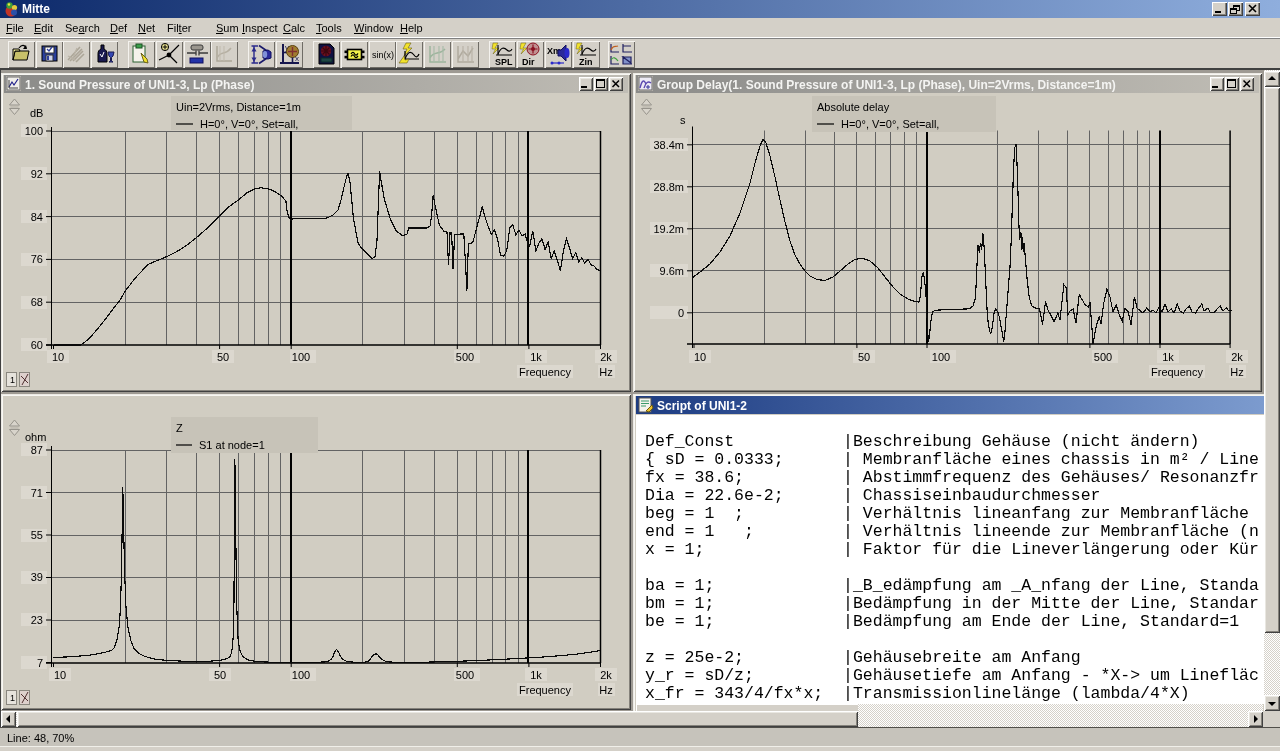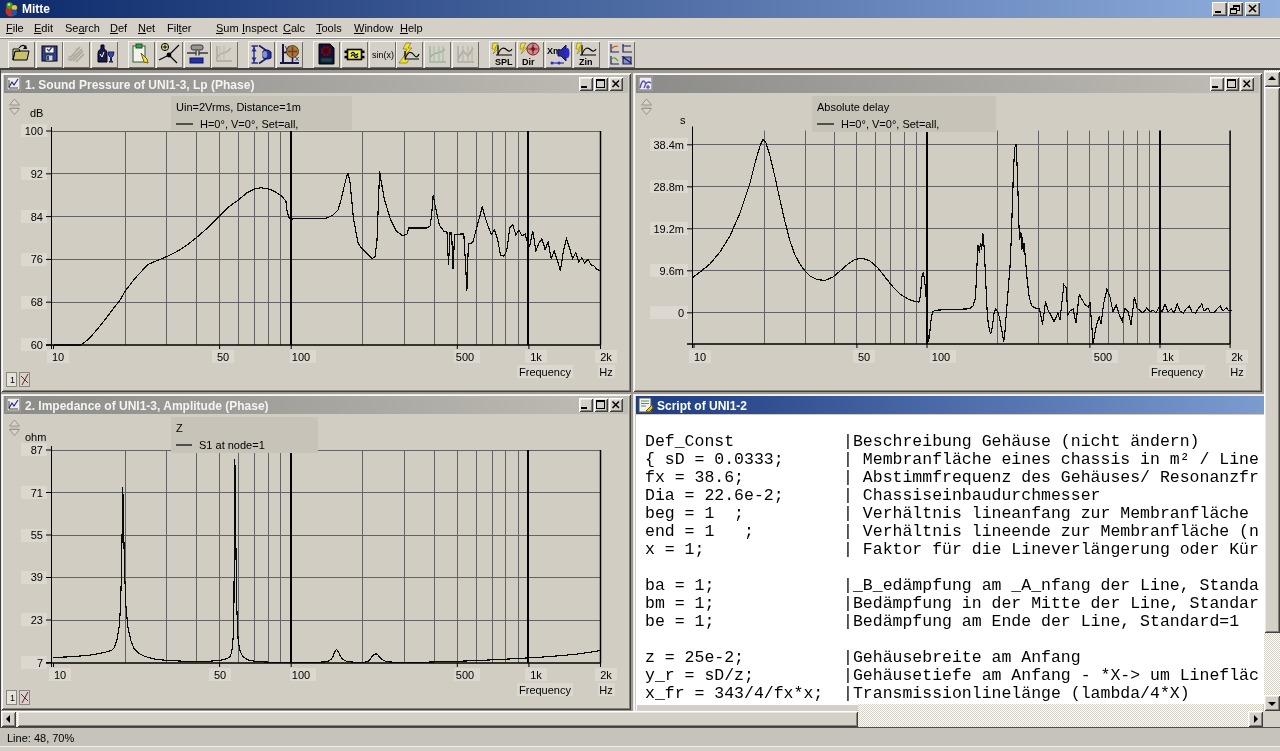--- a/index.html
+++ b/index.html
@@ -351,20 +351,21 @@
     </svg>
   </div>
 <div class="win" style="left:633px;top:73px;width:629px;height:319px">
     <div class="wtitle">
       <svg class="abs" style="left:2px;top:1px" width="16" height="16">
         <rect x="0" y="0" width="15" height="15" fill="#c8c5bd"></rect>
         <rect x="1" y="1" width="13" height="13" fill="#eceaf4" stroke="#6a6a6a" stroke-width="1"></rect>
         <path d="M2 12 C4 4 6 3 8 8 M6 12 C8 6 10 5 13 7" stroke="#5a4ab0" stroke-width="1.4" fill="none"></path>
         <path d="M8 11 l4 0 M10 9 l0 4" stroke="#30309a"></path>
       </svg>
+      <span class="txt">Group Delay(1. Sound Pressure of UNI1-3, Lp (Phase), Uin=2Vrms, Distance=1m)</span>
       <div class="cbtn" style="left:604px">
         <svg class="abs" style="left:2px;top:2px" width="10" height="10">
           <path d="M1.5 1.5 L8 8 M8 1.5 L1.5 8" stroke="#000" stroke-width="1.5"></path>
         </svg>
       </div>
       <div class="cbtn" style="left:588.5px">
         <div class="abs" style="left:2px;top:2px;width:9px;height:9px;border:1px solid #000;border-top-width:2px"></div>
       </div>
       <div class="cbtn" style="left:574.0px">
         <div class="abs" style="left:2px;top:9px;width:6px;height:2px;background:#000"></div>
@@ -443,40 +444,20 @@
         <polyline points="56.0,184.0 64.0,178.0 74.0,170.0 84.0,158.0 94.0,142.0 104.0,119.0 109.0,104.0 114.0,89.0 119.0,69.0 124.0,52.0 127.0,45.0 130.0,49.0 134.0,62.0 139.0,83.0 144.0,106.0 149.0,128.0 154.0,147.0 159.0,161.0 164.0,170.0 169.0,177.0 174.0,182.0 181.0,185.5 189.0,186.5 197.0,183.0 204.0,177.0 212.0,170.0 219.0,165.5 226.0,164.0 234.0,167.0 242.0,174.0 249.0,183.0 257.0,193.0 264.0,200.0 272.0,205.0 279.0,207.5 283.0,208.0 284.5,201.0 286.0,182.0 287.5,178.0 289.0,190.0 290.5,208.0 291.5,236.0 292.5,248.0 294.0,236.0 295.5,222.0 297.0,217.5 300.0,216.2 314.0,215.5 330.0,215.0 334.0,214.5 337.0,212.0 339.5,204.0 341.2,166.6 342.1,150.6 343.4,158.6 344.4,149.0 345.6,156.0 346.9,139.4 348.2,154.0 349.2,176.0 350.2,198.0 351.2,218.0 352.3,230.0 353.9,237.8 354.9,239.4 356.5,232.0 358.1,219.0 359.7,215.1 361.9,218.0 363.5,224.0 365.1,233.0 366.7,241.0 367.7,248.0 369.0,237.0 370.2,221.0 371.5,205.0 372.7,189.0 374.0,173.0 375.2,146.0 376.4,110.0 377.5,76.0 378.7,54.0 379.9,49.8 380.7,61.0 381.4,81.0 382.1,102.0 382.7,126.0 383.7,146.0 384.9,138.0 385.9,156.0 386.5,143.0 387.3,158.0 388.1,149.0 389.7,168.0 391.2,186.0 392.8,200.0 394.4,208.0 396.0,212.0 399.0,214.0 402.0,214.5 403.5,215.0 406.5,230.5 409.6,207.5 412.0,216.0 415.7,222.8 418.0,228.0 421.8,219.0 424.0,226.0 427.9,190.7 430.0,193.0 432.0,221.0 434.0,217.0 437.1,215.0 440.0,228.9 443.3,199.8 445.0,204.0 449.4,211.0 452.5,213.0 454.0,208.0 457.1,250.0 460.2,232.0 463.2,222.8 465.0,230.0 467.8,209.0 470.9,195.3 474.0,203.0 477.0,218.0 480.1,211.0 483.0,219.8 486.2,227.4 489.0,214.0 492.3,218.0 495.0,230.5 498.4,202.9 501.0,214.0 504.5,217.0 507.0,219.0 510.7,214.0 514.0,218.0 517.0,216.0 520.0,219.0 523.0,213.0 526.0,218.0 529.0,210.0 532.0,218.0 535.2,215.0 538.0,219.0 541.3,210.0 544.0,217.0 547.4,219.0 550.0,215.0 553.5,212.0 556.0,218.0 559.6,219.0 562.0,215.0 565.8,210.0 568.0,217.0 571.9,214.0 574.0,218.0 578.0,219.0 581.0,215.0 584.2,212.0 587.0,217.0 590.3,214.0 593.0,217.0 596.0,216.0" fill="none" stroke="#0a0a0a" stroke-width="1.15" shape-rendering="crispEdges"></polyline>
       </svg>
     </div>
     <svg class="abs" style="left:5px;top:23px" width="17" height="24">
       <path d="M8.5 3 L13.5 9 L3.5 9 Z" fill="#d8d4cb" stroke="#97948c"></path>
       <path d="M3.5 12.5 L13.5 12.5 L8.5 18.5 Z" fill="#d8d4cb" stroke="#97948c"></path>
       <path d="M4.5 11 L12.5 11" stroke="#b4b0a7"></path>
     </svg>
   </div>
 <div class="win" style="left:1px;top:394px;width:630px;height:316px">
-    <div class="wtitle">
-      <svg class="abs" style="left:2px;top:1px" width="16" height="16">
-        <rect x="0" y="0" width="15" height="15" fill="#c8c5bd"></rect>
-        <rect x="1" y="1" width="13" height="13" fill="#f0eeea" stroke="#6a6a6a" stroke-width="1"></rect>
-        <path d="M3 11 L6 6 L8 9 L12 3" stroke="#20208a" stroke-width="1.2" fill="none"></path>
-        <path d="M3 12 L12 12 M3 12 L3 4" stroke="#444"></path>
-      </svg>
-      <span class="txt">2. Impedance of UNI1-3, Amplitude (Phase)</span>
-      <div class="cbtn" style="left:605px">
-        <svg class="abs" style="left:2px;top:2px" width="10" height="10">
-          <path d="M1.5 1.5 L8 8 M8 1.5 L1.5 8" stroke="#000" stroke-width="1.5"></path>
-        </svg>
-      </div>
-      <div class="cbtn" style="left:589.5px">
-        <div class="abs" style="left:2px;top:2px;width:9px;height:9px;border:1px solid #000;border-top-width:2px"></div>
-      </div>
-      <div class="cbtn" style="left:575.0px">
-        <div class="abs" style="left:2px;top:9px;width:6px;height:2px;background:#000"></div>
-      </div>
-    </div>
     <div class="abs" style="left:3px;top:21px;width:624px;height:292px">
       <svg width="624" height="292" style="position:absolute;left:0;top:0">
         <rect x="17" y="28" width="26" height="13" fill="#dcd8cf"></rect>
         <rect x="17" y="71" width="26" height="13" fill="#dcd8cf"></rect>
         <rect x="17" y="114" width="26" height="13" fill="#dcd8cf"></rect>
         <rect x="17" y="156" width="26" height="13" fill="#dcd8cf"></rect>
         <rect x="17" y="198" width="26" height="13" fill="#dcd8cf"></rect>
         <rect x="17" y="241" width="26" height="13" fill="#dcd8cf"></rect>
         <line x1="47" y1="35.5" x2="596.5" y2="35.5" stroke="#636363" stroke-width="1"></line>
         <line x1="47" y1="77.5" x2="596.5" y2="77.5" stroke="#636363" stroke-width="1"></line>

